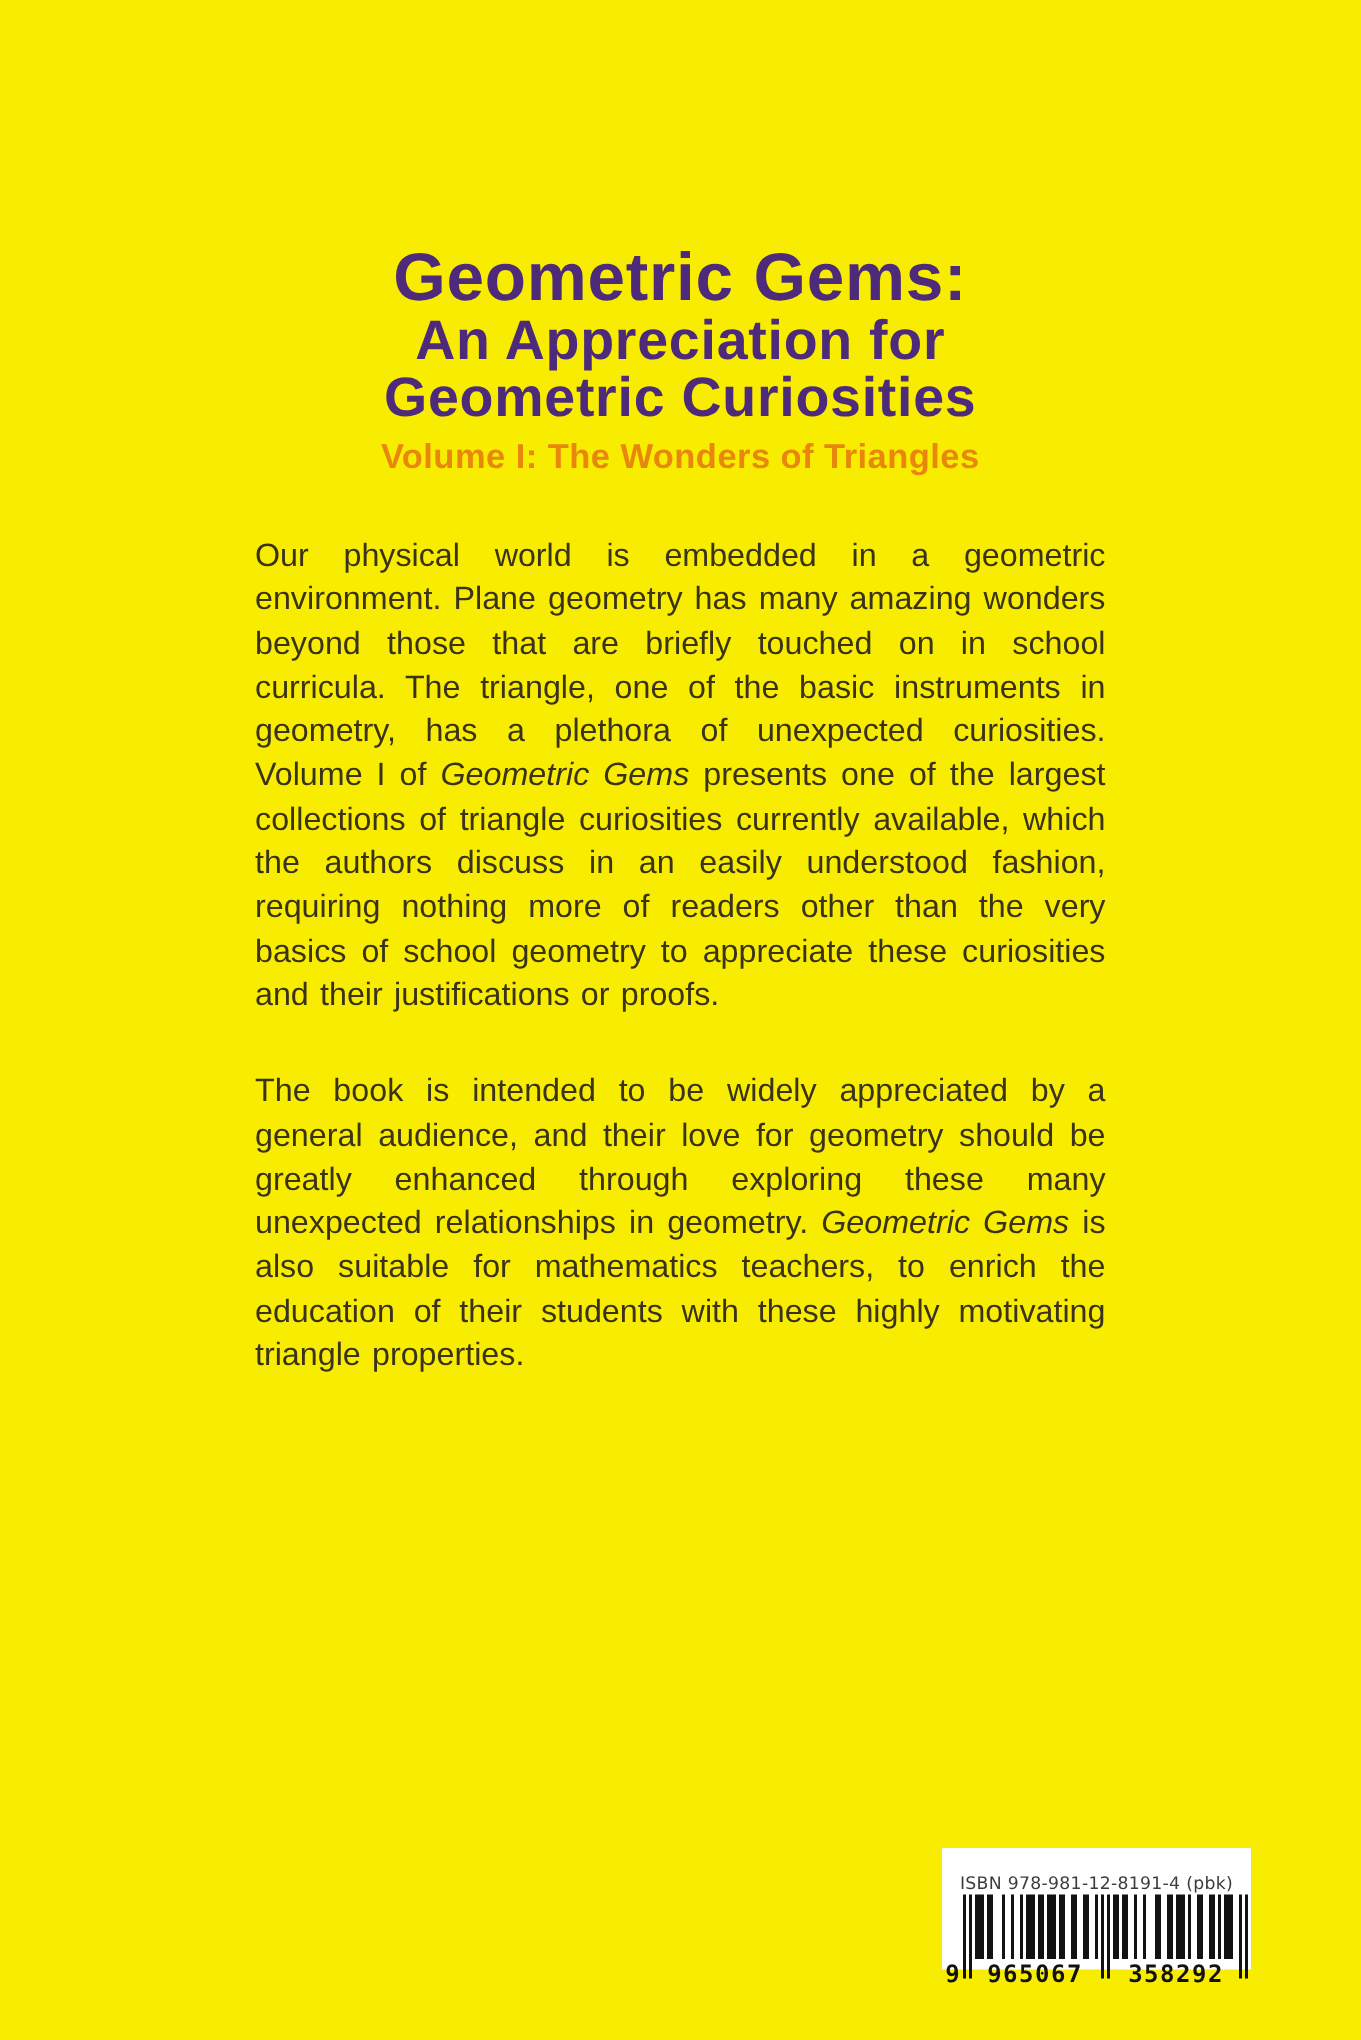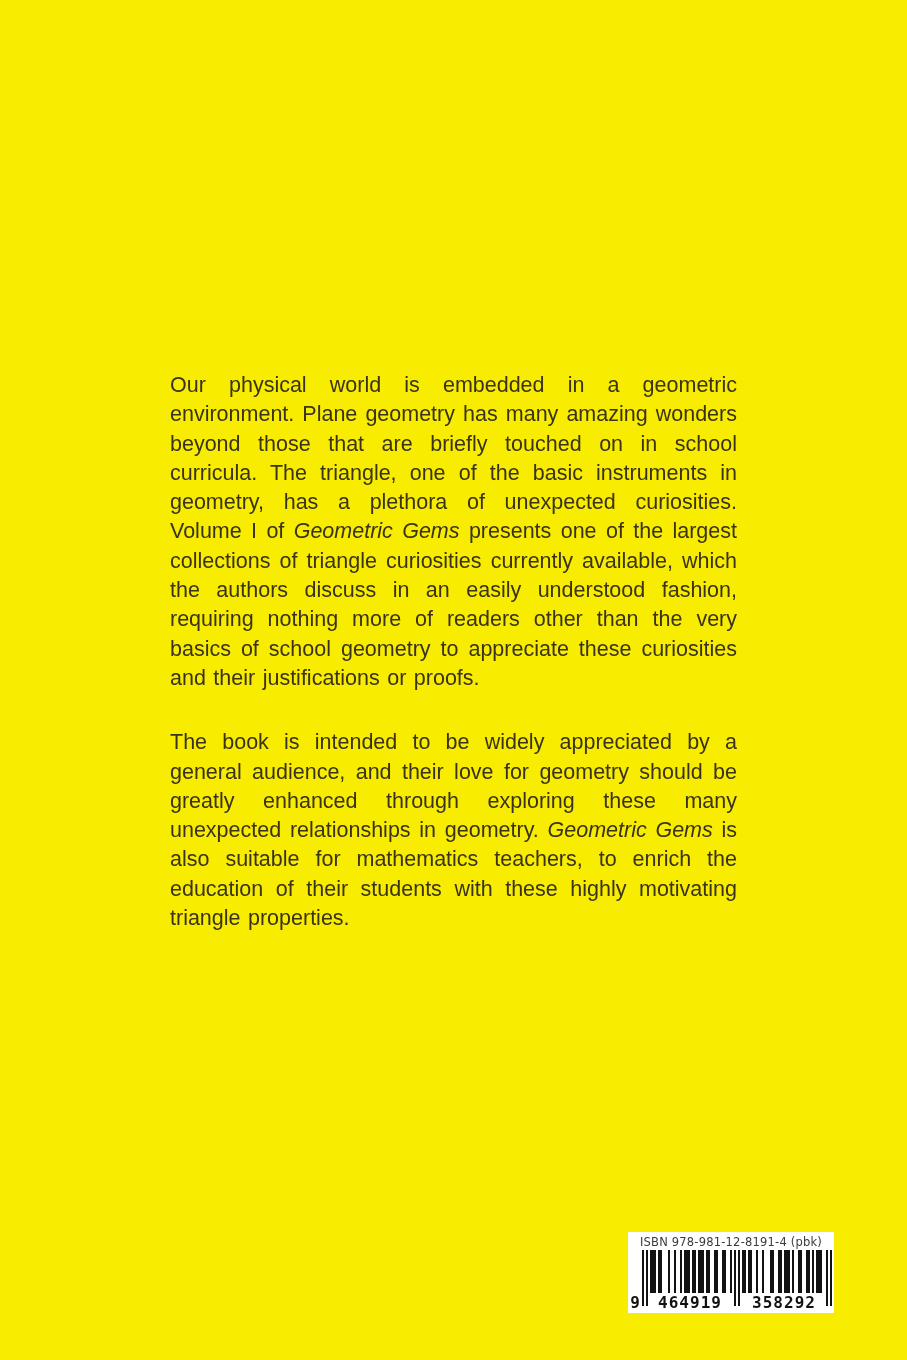--- a/index.html
+++ b/index.html
@@ -49,21 +49,21 @@
     position: absolute;
     left: 170px;
     top: 356px;
     width: 567px;
     font-size: 21.5px;
     line-height: 29.3px;
     text-align: justify;
     color: #3A3318;
     word-spacing: 1.5px;
   }
-  .description p { margin-bottom: 35px; margin-top: 15px; }
+  .description p { margin-bottom: 35px; }
   .description .it { font-style: italic; }
 
   
   .publisher {
     position: absolute;
     left: 75px;
     top: 1227px;
     color: #161616;
   }
   .publisher-name {
@@ -86,21 +86,21 @@
   
   .barcode-box {
     position: absolute;
     left: 628px;
     top: 1232px;
     width: 206px;
     height: 81px;
     background: #ffffff;
   }
   .isbn-label {
-    padding-top: 3px;
+    padding-top: 16px;
     text-align: center;
     font-size: 11.5px;
     color: #3c3c3c;
     font-family: "DejaVu Sans", sans-serif;
     letter-spacing: 0.2px;
     white-space: nowrap;
   }
   .bars {
     position: relative;
     margin-left: 14px;
@@ -128,32 +128,38 @@
   }
   .bc-digit-first { left: -13px; width: 12px; letter-spacing: 0; }
   .bc-digit-g1 { left: 6px;  width: 84px; }
   .bc-digit-g2 { left: 100px; width: 84px; }
 </style>
 </head>
 <body>
 
 <div class="cover" style="background: rgb(248, 237, 0);">
 
+  <div class="title-block" style="color: rgb(78, 43, 122);">
+    <div class="title-line1">Geometric Gems:</div>
+    <div class="title-line2">An Appreciation for</div>
+    <div class="title-line3">Geometric Curiosities</div>
+    <div class="subtitle" style="color: rgb(232, 134, 13);">Volume I: The Wonders of Triangles</div>
+  </div>
 
   <div class="description" style="color: rgb(58, 51, 24);">
       <p><span>Our physical world is embedded in a geometric environment. Plane geometry has many amazing wonders beyond those that are briefly touched on in school curricula. The triangle, one of the basic instruments in geometry, has a plethora of unexpected curiosities. Volume I of </span><span class="it">Geometric Gems</span><span> presents one of the largest collections of triangle curiosities currently available, which the authors discuss in an easily understood fashion, requiring nothing more of readers other than the very basics of school geometry to appreciate these curiosities and their justifications or proofs.</span></p>
       <p><span>The book is intended to be widely appreciated by a general audience, and their love for geometry should be greatly enhanced through exploring these many unexpected relationships in geometry. </span><span class="it">Geometric Gems</span><span> is also suitable for mathematics teachers, to enrich the education of their students with these highly motivating triangle properties.</span></p>
     </div>
 
 
   <div class="barcode-box">
     <div class="isbn-label">ISBN 978-981-12-8191-4 (pbk)</div>
     <div class="bars">
       <span class="bc-digit bc-digit-first">9</span>
-      <span class="bc-digit bc-digit-g1">464919</span>
+      <span class="bc-digit bc-digit-g1">965067</span>
       <span class="bc-digit bc-digit-g2">358292</span>
     <div class="bar tall" style="left: 0px;"></div>
         <div class="bar tall" style="left: 4px;"></div>
         <div class="bar" style="left: 8px;"></div>
         <div class="bar" style="left: 10px;"></div>
         <div class="bar" style="left: 12px;"></div>
         <div class="bar" style="left: 16px;"></div>
         <div class="bar" style="left: 18px;"></div>
         <div class="bar" style="left: 26px;"></div>
         <div class="bar" style="left: 32px;"></div>

